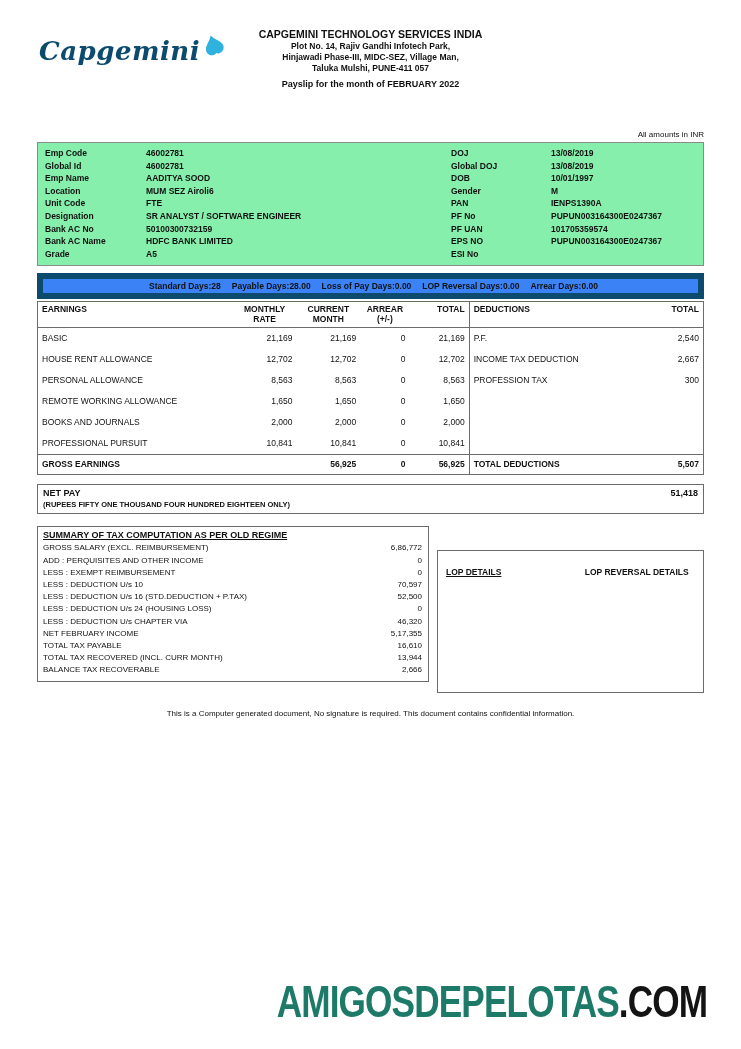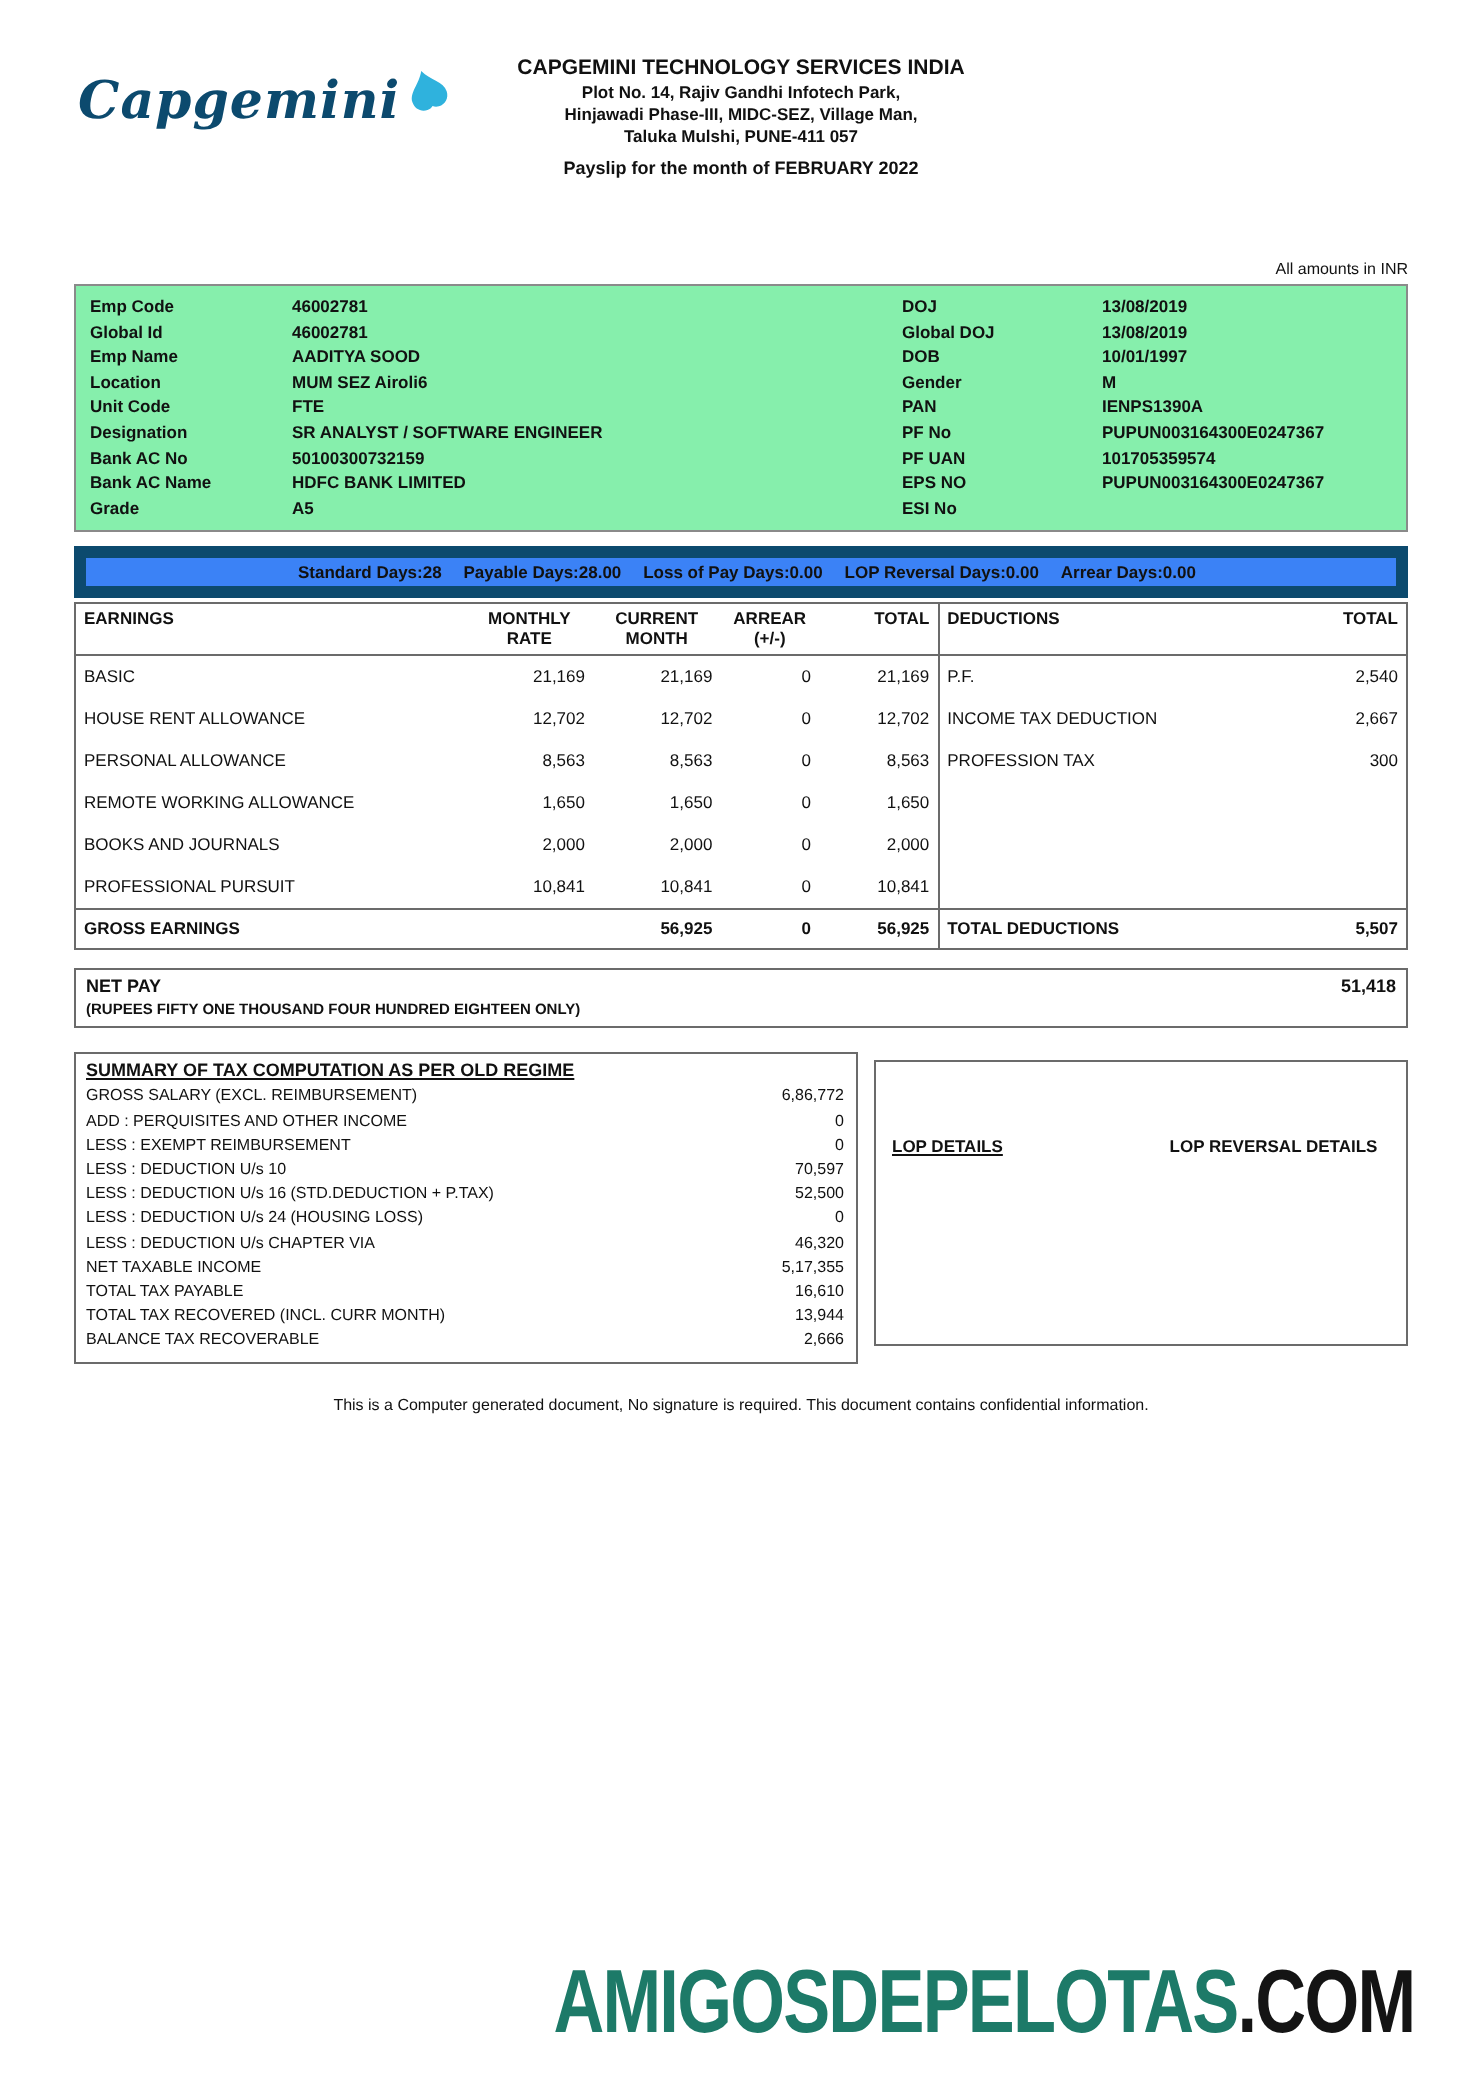--- a/index.html
+++ b/index.html
@@ -78,23 +78,23 @@
 
   
   .bottom { display: flex; margin-top: 12px; align-items: flex-start; }
   .tax-box { width: 392px; border: 1px solid #6b6b6b; padding: 3px 6px 4px 5px; }
   .tax-title { font-size: 9px; font-weight: 700; text-decoration: underline; margin-bottom: 2px; }
   .tax-row { display: flex; font-size: 8px; line-height: 12.2px; }
   .tax-row .t-lab { flex: 1; }
   .tax-row .t-val { width: 72px; text-align: right; }
 
   .lop-box {
-    flex: 1; margin-left: 8px; margin-top: 4px;
+    flex: 1; margin-left: 8px; margin-top: 24px;
     border: 1px solid #6b6b6b; height: 143px;
-    display: flex; align-items: flex-start; padding-top: 37px;
+    display: flex; align-items: flex-start; padding-top: 16px;
   }
   .lop-half { width: 50%; font-size: 8.5px; font-weight: 700; }
   .lop-details { padding-left: 8px; text-decoration: underline; }
   .lop-reversal { text-align: center; }
 
   .footer-note { margin-top: 16px; text-align: center; font-size: 8px; }
 
   
   .watermark {
     position: absolute; right: 34px; bottom: 22px;
@@ -309,21 +309,21 @@
         </div>
         <div class="tax-row">
           <span class="t-lab">LESS : DEDUCTION U/s 24 (HOUSING LOSS)</span>
           <span class="t-val">0</span>
         </div>
         <div class="tax-row">
           <span class="t-lab">LESS : DEDUCTION U/s CHAPTER VIA</span>
           <span class="t-val">46,320</span>
         </div>
         <div class="tax-row">
-          <span class="t-lab">NET TAXABLE INCOME</span>
+          <span class="t-lab">NET FEBRUARY INCOME</span>
           <span class="t-val">5,17,355</span>
         </div>
         <div class="tax-row">
           <span class="t-lab">TOTAL TAX PAYABLE</span>
           <span class="t-val">16,610</span>
         </div>
         <div class="tax-row">
           <span class="t-lab">TOTAL TAX RECOVERED (INCL. CURR MONTH)</span>
           <span class="t-val">13,944</span>
         </div>

